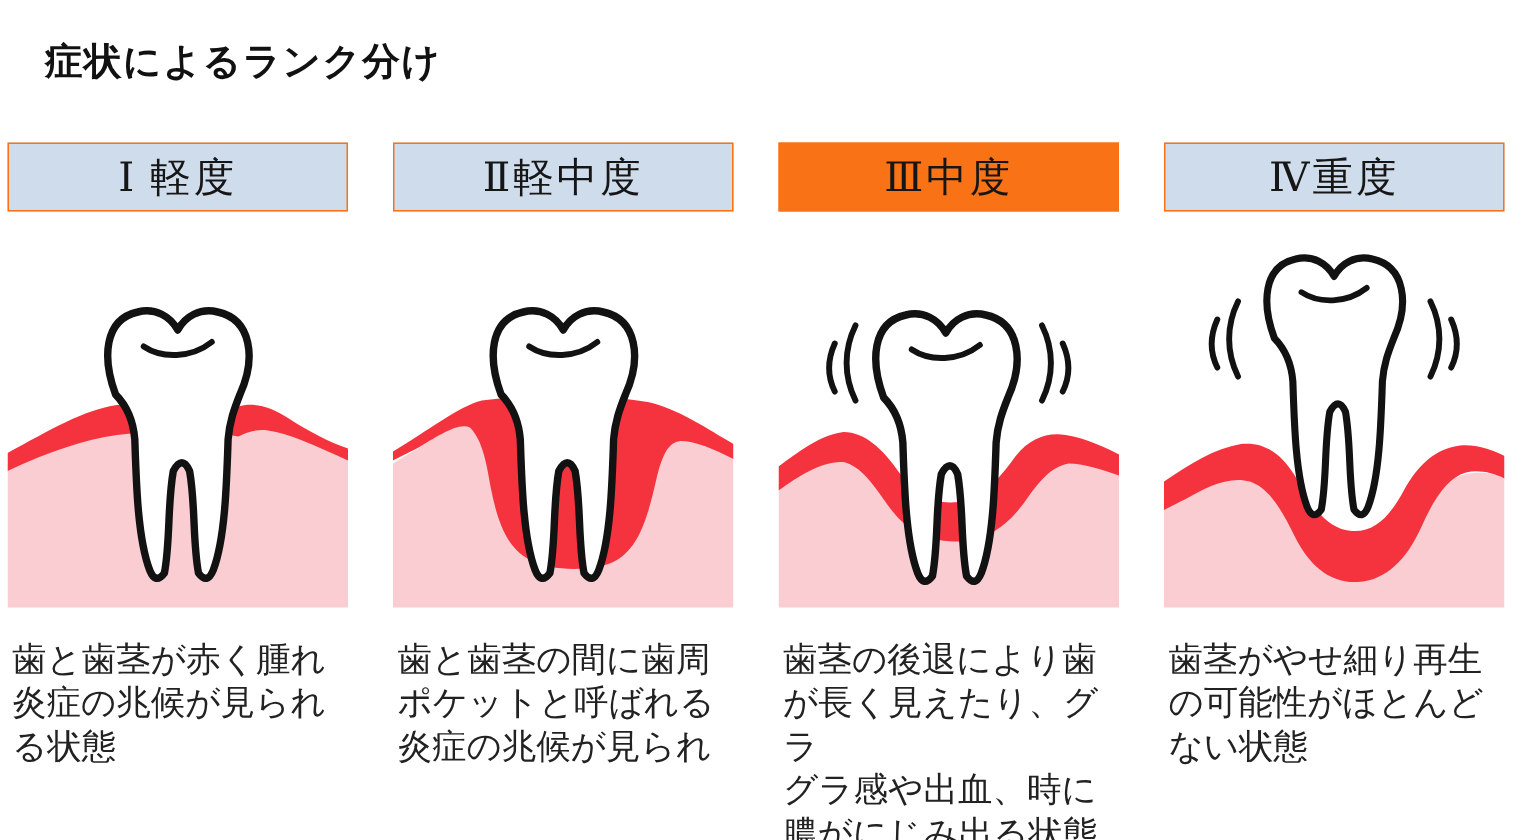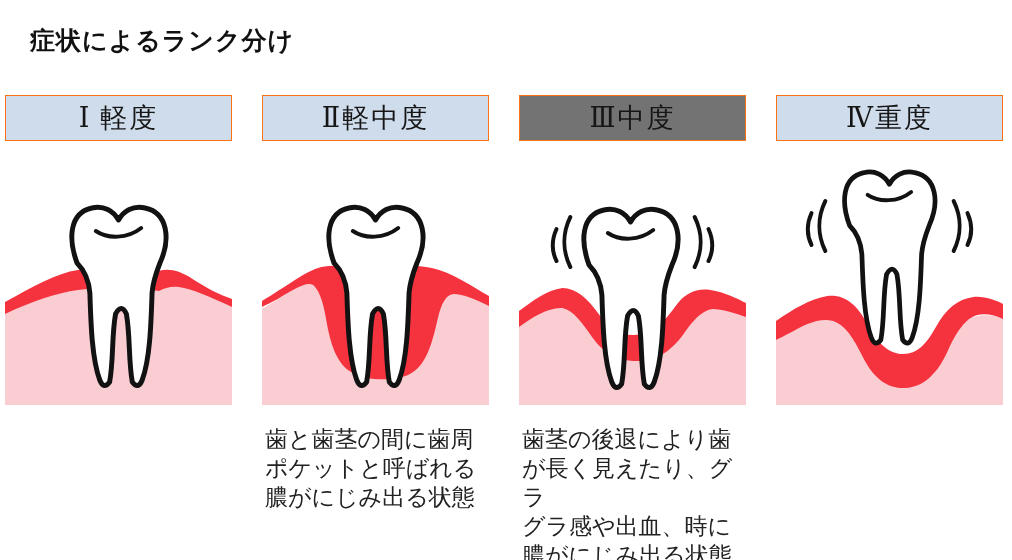--- a/index.html
+++ b/index.html
@@ -44,39 +44,42 @@
     <div class="column">
       <div class="rank-header" style="background-color: rgb(207, 220, 236);">Ⅰ 軽度</div>
       <svg class="illustration" width="227" height="270" viewBox="0 0 230 270" preserveAspectRatio="none">
         <path d="M0,168 C28,152 52,139 74,136 C100,133 132,133 156,137 C182,142 208,154 230,165 L230,264 L0,264 Z" fill="#f9cdd1"></path>
         <path d="M0,161 C28,146 52,132 74,129 C100,126 132,126 156,130 C166,127 178,130 190,138 C204,147 218,154 230,158 L230,166 C208,156 190,148 176,146 C168,145 162,147 156,150 C132,146 100,146 74,149 C52,152 28,160 0,173 Z" fill="#f5333f"></path>
         <g transform="translate(62,60)">
           <path class="tooth-outline" d="M11,62 C2,38 3,12 26,7 C38,4 48,10 53,19 C58,10 68,4 80,7 C103,12 106,38 95,62 C91,72 88,80 87,92 C86,122 85,158 77,179 Q73,189 67,181 C63,160 65,135 61,113 Q56,102 50,113 C46,135 48,160 44,181 Q38,189 34,179 C26,158 25,122 24,92 C23,80 19,70 11,62 Z" stroke="#121212"></path>
           <path class="groove" d="M30,30 C42,38 62,38 76,27" stroke="#121212"></path>
         </g>
       </svg>
+      <div class="description">歯と歯茎が赤く腫れ
+炎症の兆候が見られ
+る状態</div>
     </div>
 
     <div class="column">
       <div class="rank-header" style="background-color: rgb(207, 220, 236);">Ⅱ軽中度</div>
       <svg class="illustration" width="227" height="270" viewBox="0 0 230 270" preserveAspectRatio="none">
         <path d="M0,168 C24,154 42,141 56,136 C66,140 74,162 80,190 C86,214 96,222 115,222 C134,222 144,212 150,190 C156,166 164,142 174,138 C192,142 214,154 230,163 L230,264 L0,264 Z" fill="#f9cdd1"></path>
         <path d="M0,160 C24,146 44,130 60,126 C90,122 145,122 172,127 C192,131 214,146 230,155 L230,165 C216,158 204,153 194,153 C186,154 182,162 178,178 C172,204 166,226 148,234 C134,240 106,240 92,232 C76,224 70,204 66,184 C63,166 60,152 52,144 C44,140 30,150 16,158 C10,161 4,164 0,166 Z" fill="#f5333f"></path>
         <g transform="translate(62,60)">
           <path class="tooth-outline" d="M11,62 C2,38 3,12 26,7 C38,4 48,10 53,19 C58,10 68,4 80,7 C103,12 106,38 95,62 C91,72 88,80 87,92 C86,122 85,158 77,179 Q73,189 67,181 C63,160 65,135 61,113 Q56,102 50,113 C46,135 48,160 44,181 Q38,189 34,179 C26,158 25,122 24,92 C23,80 19,70 11,62 Z" stroke="#121212"></path>
           <path class="groove" d="M30,30 C42,38 62,38 76,27" stroke="#121212"></path>
         </g>
       </svg>
       <div class="description">歯と歯茎の間に歯周
 ポケットと呼ばれる
-膿がにじみ出る状態</div>
+炎症の兆候が見られ</div>
     </div>
 
     <div class="column">
-      <div class="rank-header" style="background-color: #737373;">Ⅲ中度</div>
+      <div class="rank-header" style="background-color: #f97316;">Ⅲ中度</div>
       <svg class="illustration" width="227" height="270" viewBox="0 0 230 270" preserveAspectRatio="none">
         <path d="M0,182 C16,172 30,164 44,163 C60,164 72,178 82,192 C92,206 104,214 118,214 C136,214 150,200 162,184 C172,170 182,164 194,166 C208,168 220,172 230,175 L230,264 L0,264 Z" fill="#f9cdd1"></path>
         <path d="M0,170 C14,160 28,149 44,147 C58,147 70,158 80,172 C90,186 102,194 116,194 C134,194 146,182 158,166 C168,152 180,147 194,149 C208,151 222,158 230,162 L230,176 C218,172 206,168 196,168 C184,170 176,180 166,194 C154,210 140,220 119,220 C98,220 84,210 74,196 C64,182 56,170 44,167 C30,166 14,176 0,186 Z" fill="#f5333f"></path>
         <path class="shake" d="M52,76 C44,92 44,110 52,126 M38,88 C33,99 33,110 38,120 M178,76 C186,92 186,110 178,126 M192,88 C197,99 197,110 192,120" stroke="#121212"></path>
         <g transform="translate(60,62)">
           <path class="tooth-outline" d="M11,62 C2,38 3,12 26,7 C38,4 48,10 53,19 C58,10 68,4 80,7 C103,12 106,38 95,62 C91,72 88,80 87,92 C86,122 85,158 77,179 Q73,189 67,181 C63,160 65,135 61,113 Q56,102 50,113 C46,135 48,160 44,181 Q38,189 34,179 C26,158 25,122 24,92 C23,80 19,70 11,62 Z" stroke="#121212"></path>
           <path class="groove" d="M30,30 C42,38 62,38 76,27" stroke="#121212"></path>
         </g>
       </svg>
       <div class="description">歯茎の後退により歯
@@ -89,16 +92,19 @@
       <div class="rank-header" style="background-color: rgb(207, 220, 236); text-align: right;">Ⅳ重度</div>
       <svg class="illustration" width="227" height="270" viewBox="0 0 230 270" preserveAspectRatio="none">
         <path d="M0,192 C18,182 36,174 52,172 C70,172 84,188 94,210 C104,230 116,240 130,241 C146,242 158,229 168,210 C178,191 190,178 204,175 C214,173 224,175 230,177 L230,264 L0,264 Z" fill="#f9cdd1"></path>
         <path d="M0,180 C18,168 34,158 52,155 C70,153 82,164 92,182 C102,200 112,212 127,213 C142,214 152,204 162,186 C172,168 184,158 200,156 C212,155 224,160 230,163 L230,178 C222,174 212,172 204,174 C192,177 182,192 174,210 C164,232 150,246 131,247 C112,248 98,236 88,216 C78,196 70,184 58,180 C44,176 28,184 14,192 C8,195 4,197 0,199 Z" fill="#f5333f"></path>
         <path class="shake" d="M50,60 C42,76 42,94 50,110 M36,72 C31,83 31,94 36,104 M180,60 C188,76 188,94 180,110 M194,72 C199,83 199,94 194,104" stroke="#121212"></path>
         <g transform="translate(64,25) scale(0.96)">
           <path class="tooth-outline" d="M11,62 C2,38 3,12 26,7 C38,4 48,10 53,19 C58,10 68,4 80,7 C103,12 106,38 95,62 C91,72 88,80 87,92 C86,122 85,158 77,179 Q73,189 67,181 C63,160 65,135 61,113 Q56,102 50,113 C46,135 48,160 44,181 Q38,189 34,179 C26,158 25,122 24,92 C23,80 19,70 11,62 Z" stroke="#121212"></path>
           <path class="groove" d="M30,30 C42,38 62,38 76,27" stroke="#121212"></path>
         </g>
       </svg>
+      <div class="description">歯茎がやせ細り再生
+の可能性がほとんど
+ない状態</div>
     </div>
 
   </div>
 </div>
 
 </body></html>

